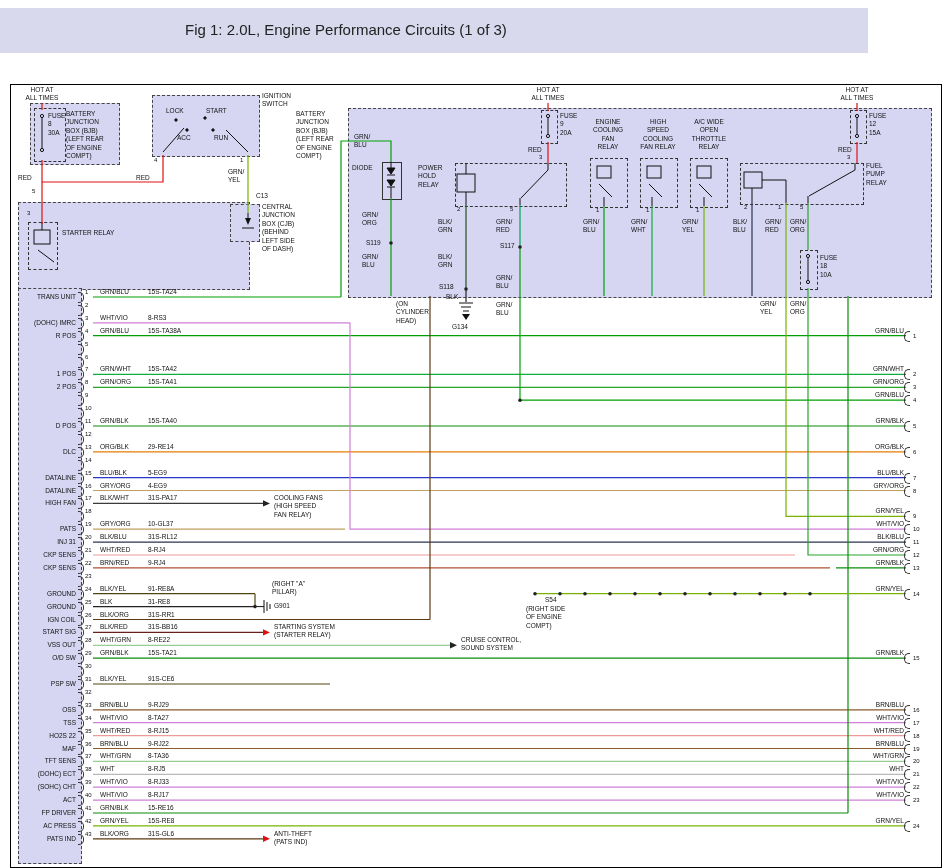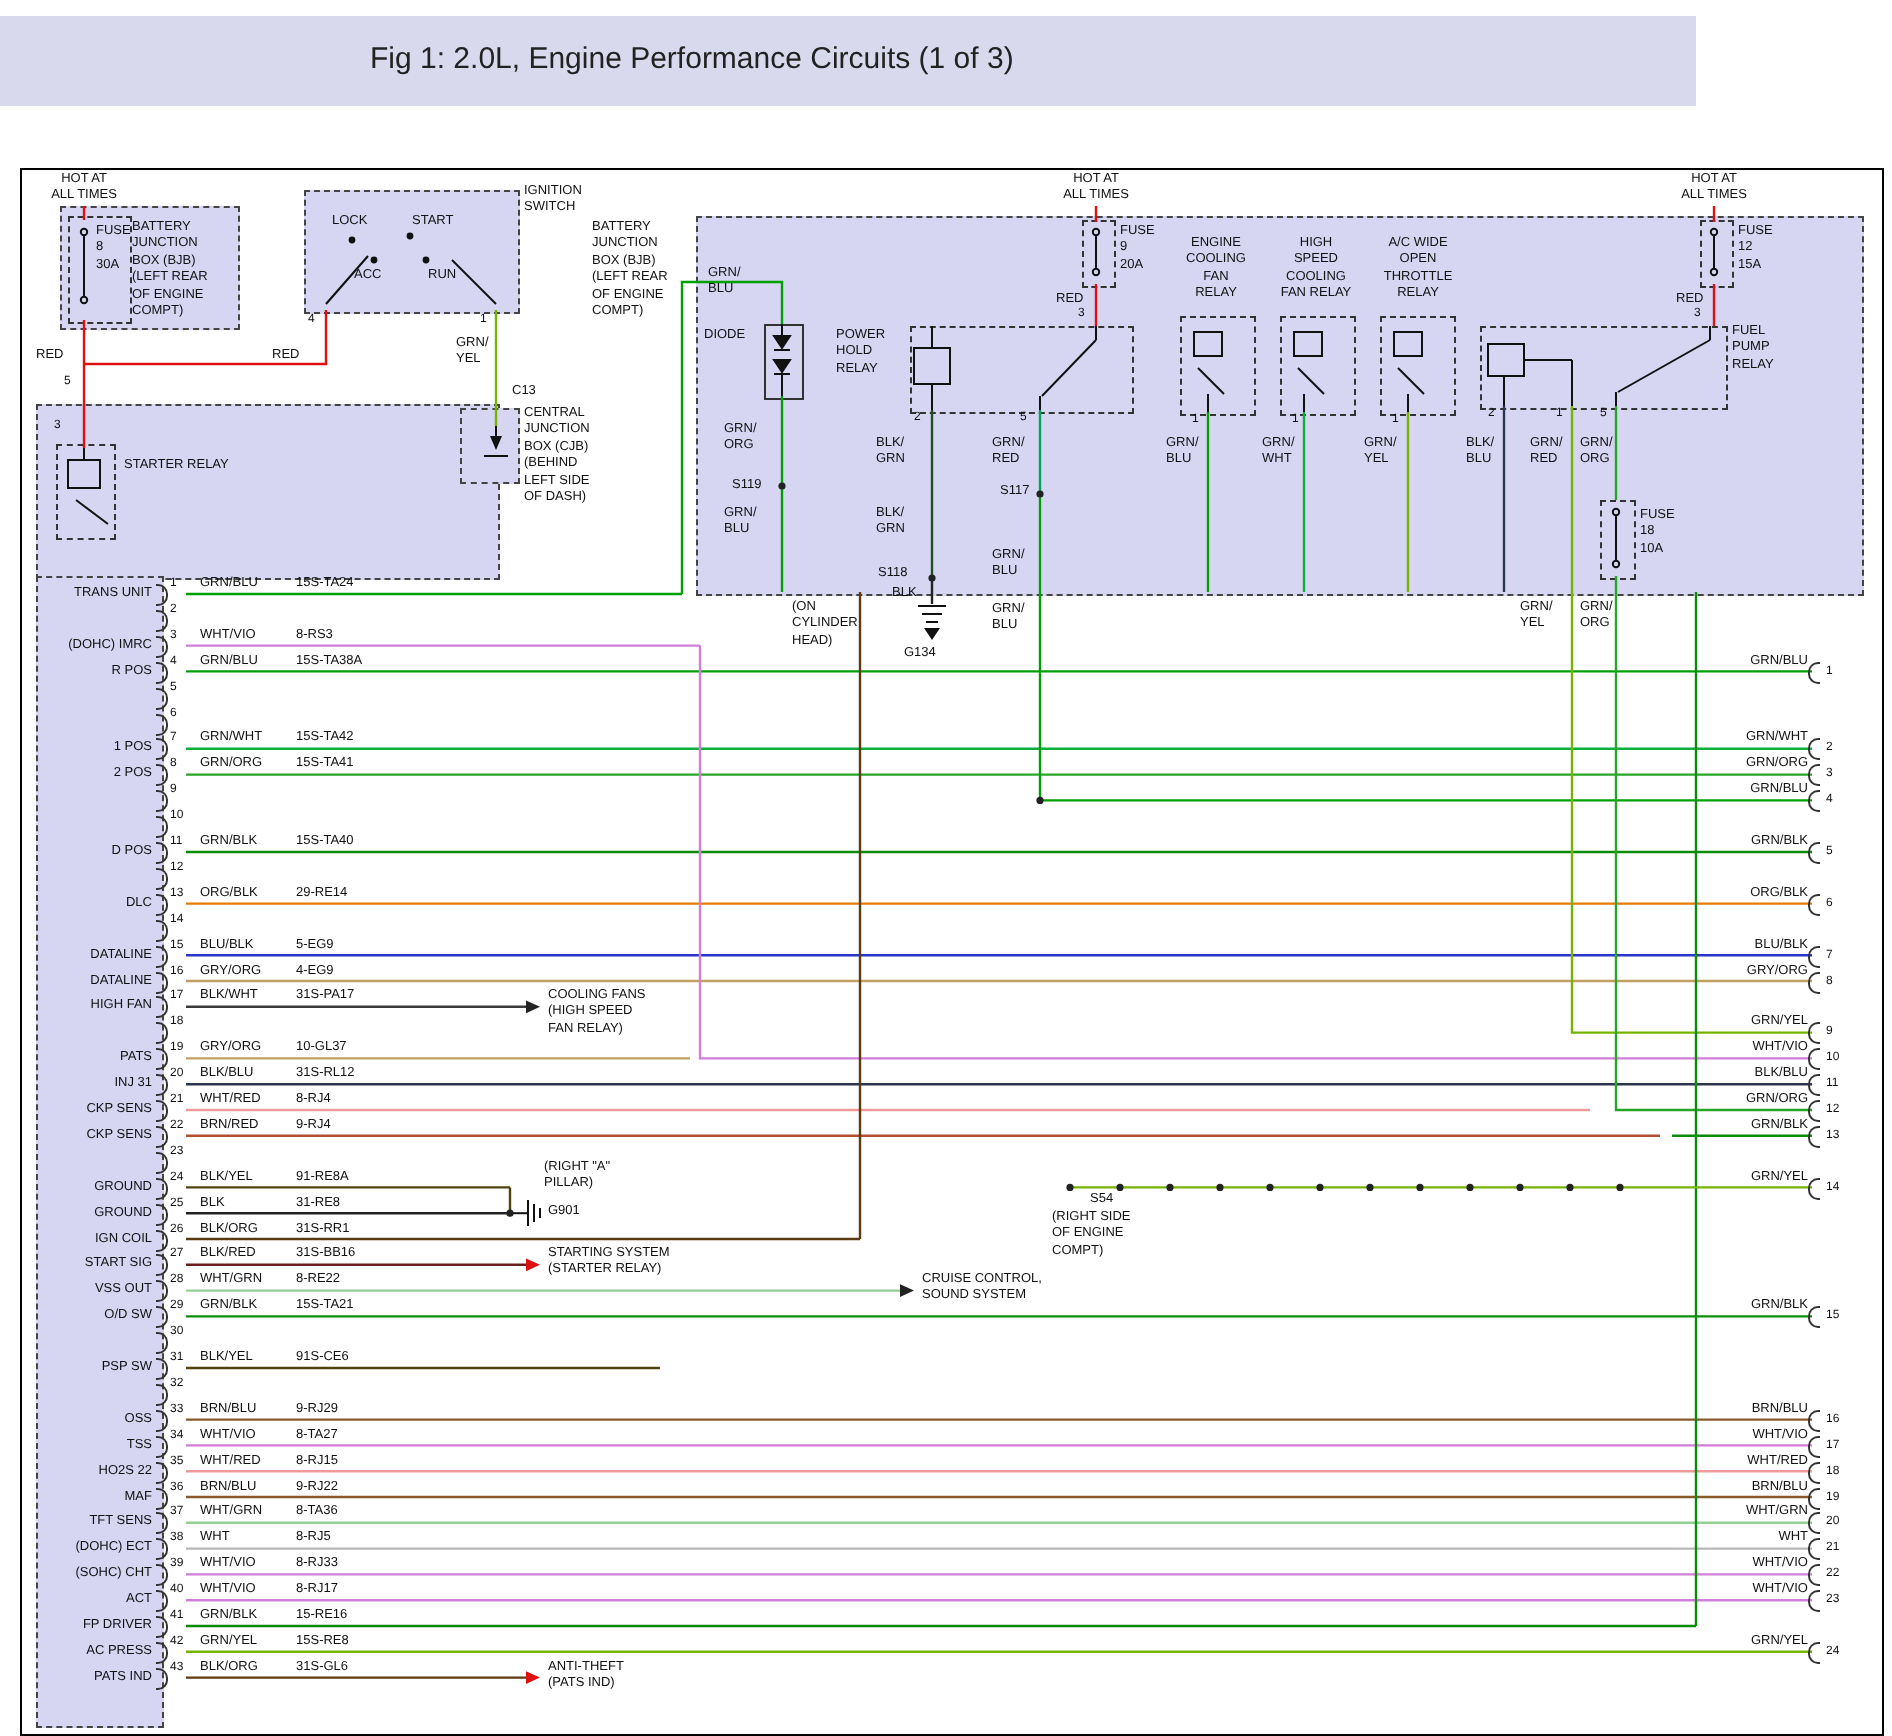--- a/index.html
+++ b/index.html
@@ -1,17 +1,17 @@
 <!DOCTYPE html>
 <html><head>
 <meta charset="utf-8">
 <style>
   html,body{margin:0;padding:0;background:#fff;font-family:"Liberation Sans",sans-serif;}
   #stage{position:relative;width:946px;height:868px;overflow:hidden;background:#fff;}
-  .titlebar{position:absolute;left:0;top:8px;width:848px;height:45px;background:#d9d9ee;}
+  .titlebar{position:absolute;left:0;top:8px;width:848px;height:45px;background:#d9d9ee;padding-left:20px;}
   .titlebar .t{position:absolute;left:185px;top:13px;font-size:15px;color:#222;white-space:nowrap;}
   .frame{position:absolute;left:10px;top:84px;width:930px;height:782px;border:1px solid #000;background:#fff;}
   .pbox{position:absolute;background:#d6d6f3;border:1px dashed #444;}
   .dbox{position:absolute;border:1px dashed #333;}
   .sbox{position:absolute;border:1px solid #333;}
   svg{position:absolute;left:0;top:0;}
   .lbl{position:absolute;font-size:6.5px;line-height:8.4px;color:#111;white-space:pre-line;}
   .c{text-align:center;}
   .pin{position:absolute;font-size:6px;line-height:7px;color:#111;}
   .llab{position:absolute;width:56px;text-align:right;font-size:6.5px;line-height:8px;color:#111;}

